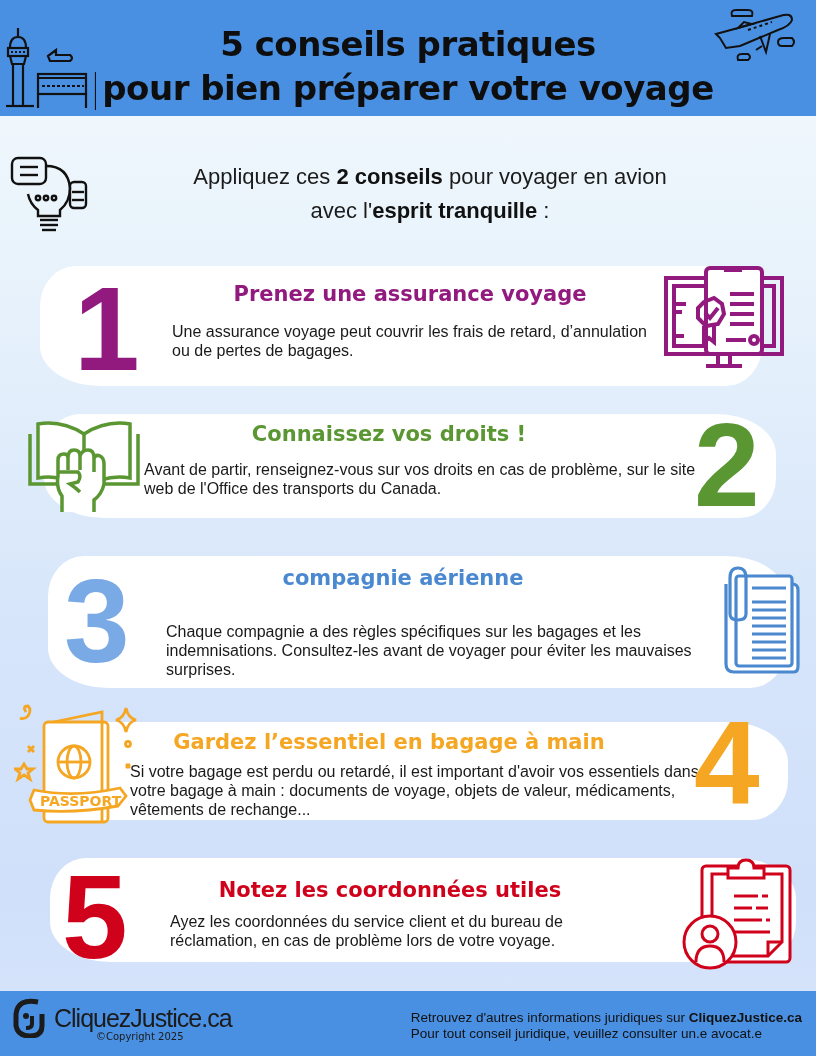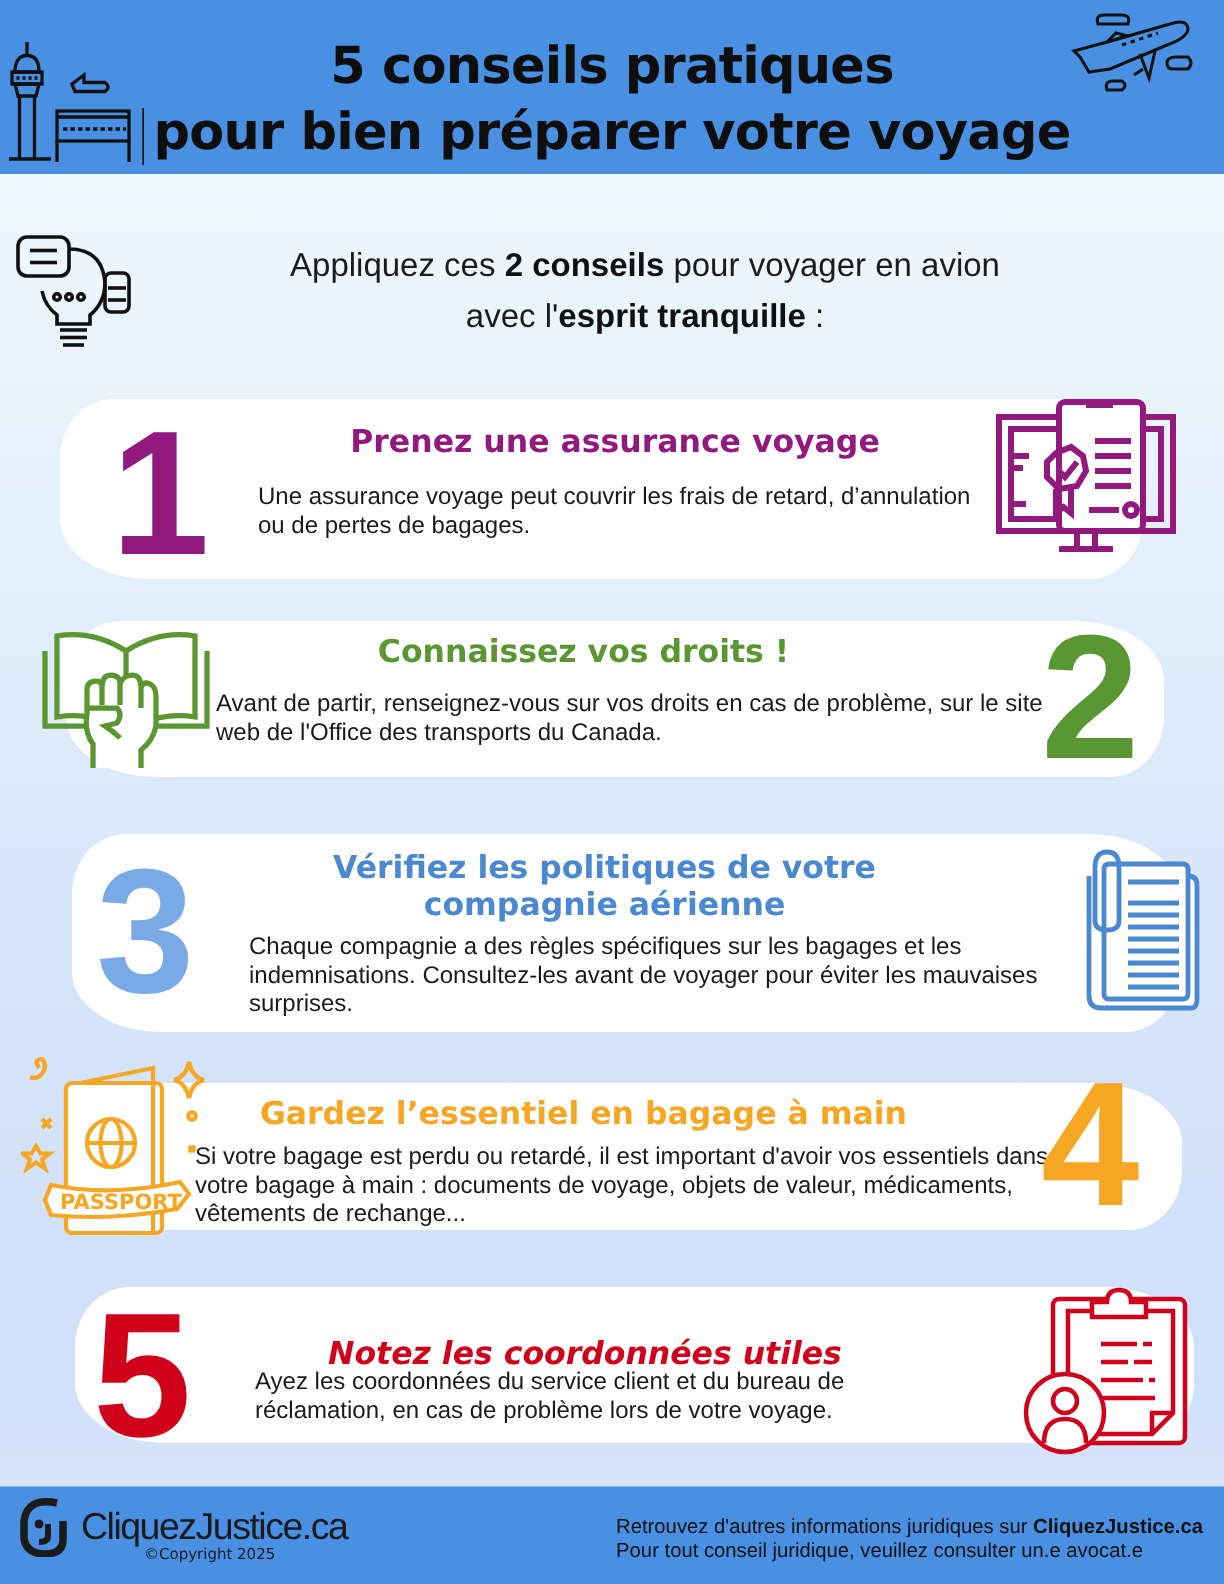--- a/index.html
+++ b/index.html
@@ -159,21 +159,20 @@
   <path d="M36 100 L36 84 Q30 76 32 64 L32 48 Q32 42 38 42 Q42 42 42 46 Q42 38 48 38 Q54 38 54 44 Q56 38 62 38 Q68 38 68 46 Q70 42 74 44 Q78 46 78 52 L78 72 Q76 82 68 88 L68 100" fill="#fff"></path>
   <path d="M32 60 L52 60 Q56 64 52 70 L44 72 Q50 76 54 80"></path>
   <line x1="42" y1="46" x2="42" y2="58"></line>
     <line x1="54" y1="44" x2="54" y2="58"></line>
     <line x1="68" y1="46" x2="68" y2="60"></line>
 </svg>
 
 <div class="card" style="left:48px;top:556px;width:738px;height:132px;">
   <div class="num" style="left:16px;top:6px;color:#7aaae6;">3</div>
   <div class="card-title" style="left:130px;top:10px;width:450px;color:#4a88d0;">
-    <div>Vérifiez les politiques de votre</div>
     <div>compagnie aérienne</div>
   </div>
   <div class="card-body" style="left:118px;top:66px;width:546px;">Chaque compagnie a des règles spécifiques sur les bagages et les indemnisations. Consultez-les avant de voyager pour éviter les mauvaises surprises.</div>
 </div>
 <svg class="icon" style="left:716px;top:564px;width:86px;height:116px;" viewBox="0 0 86 116" fill="none" stroke="#4a88d0" stroke-width="3.2">
   <path d="M10 20 L10 100 Q10 108 18 108 L78 108 Q82 108 82 102 L82 26 Q82 20 76 20 L30 20" fill="#fff"></path>
   <rect x="20" y="12" width="56" height="90" rx="3" fill="#fff"></rect>
   <path d="M14 44 L14 14 Q14 4 22 4 Q30 4 30 14 L30 50 Q30 56 22 56 Q14 56 14 50 L14 20"></path>
   <line x1="36" y1="24" x2="70" y2="24"></line>
   <line x1="36" y1="38" x2="70" y2="38"></line>
@@ -204,21 +203,21 @@
   <circle cx="60" cy="58" r="16"></circle>
   <ellipse cx="60" cy="58" rx="7" ry="16"></ellipse>
   <line x1="44" y1="58" x2="76" y2="58"></line>
   <path d="M16 96 L20 86 Q60 94 106 84 L112 92 L104 102 Q60 110 20 106 Z" fill="#fff"></path>
   <text x="26" y="102" font-family="DejaVu Sans, sans-serif" font-size="14" font-weight="bold" fill="#f5a623" stroke="none">PASSPORT</text>
   <path d="M112 60 L116 64 M116 60 L112 64"></path>
 </svg>
 
 <div class="card" style="left:50px;top:858px;width:746px;height:104px;">
   <div class="num" style="left:12px;top:0px;color:#d0021b;">5</div>
-  <div class="card-title" style="left:150px;top:32px;width:380px;color:#d0021b;font-style:italic;">Notez les coordonnées utiles</div>
+  <div class="card-title" style="left:150px;top:20px;width:380px;color:#d0021b;">Notez les coordonnées utiles</div>
   <div class="card-body" style="left:120px;top:54px;width:440px;">Ayez les coordonnées du service client et du bureau de réclamation, en cas de problème lors de votre voyage.</div>
 </div>
 <svg class="icon" style="left:682px;top:858px;width:112px;height:116px;" viewBox="0 0 112 116" fill="none" stroke="#d0021b" stroke-width="3">
   <rect x="20" y="8" width="88" height="96" rx="4" fill="#fff"></rect>
   <path d="M30 16 L100 16 L100 84 L86 98 L30 98 Z"></path>
   <path d="M86 98 L86 84 L100 84"></path>
   <path d="M46 10 L56 10 Q56 2 64 2 Q72 2 72 10 L82 10 L82 20 L46 20 Z" fill="#fff"></path>
   <line x1="52" y1="38" x2="76" y2="38"></line>
     <line x1="80" y1="38" x2="86" y2="38"></line>
   <line x1="52" y1="50" x2="70" y2="50"></line>

